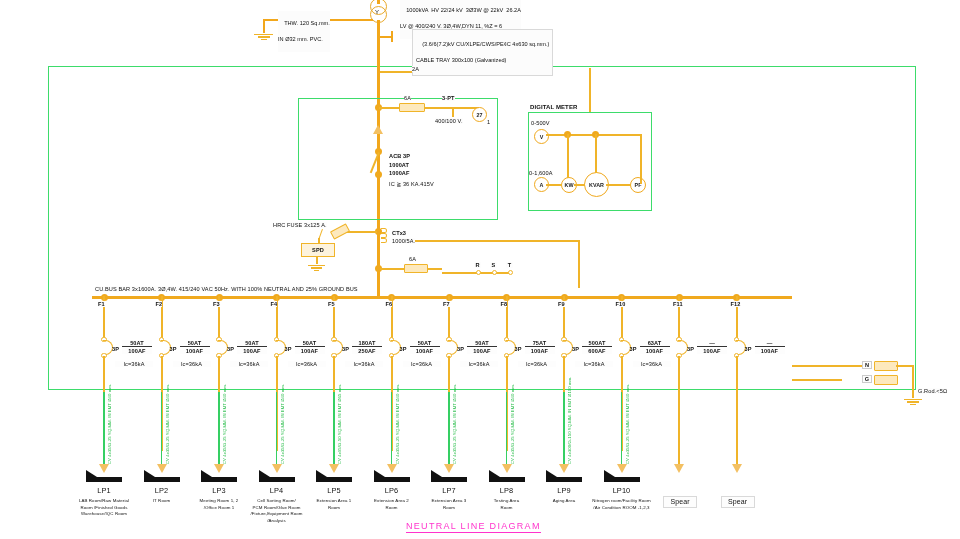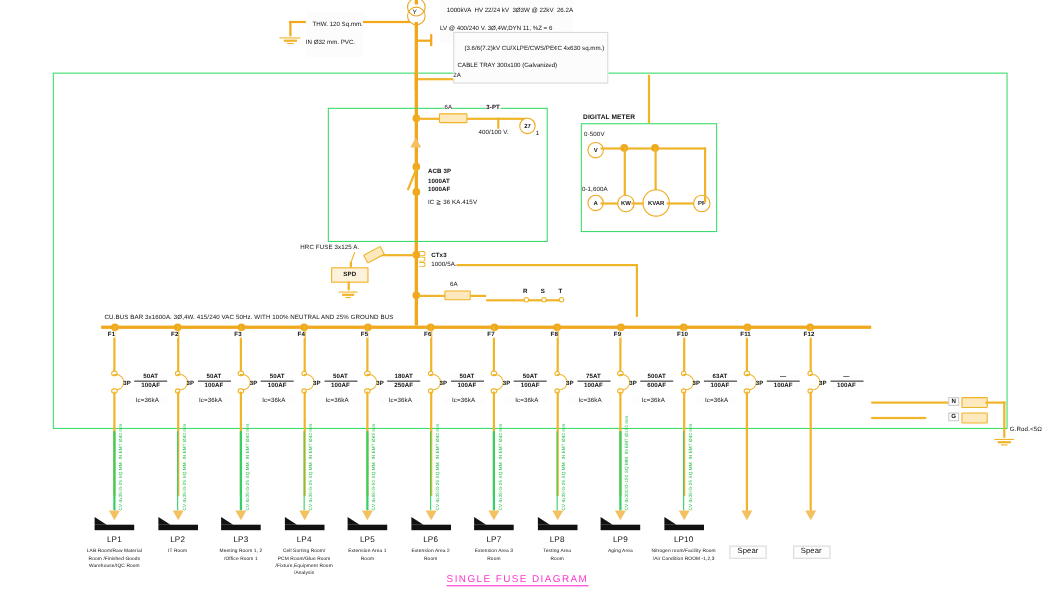--- a/index.html
+++ b/index.html
@@ -438,15 +438,15 @@
       <div class="arc" style="left: 735.5px; top: 340px;"></div>
       <div class="dotsm" style="left: 733.8px; top: 353px;"></div>
       <div class="lbl b" style="left: 744.5px; top: 346px; background: transparent;">3P</div>
       <div class="lbl b c" style="left: 754.5px; top: 340px; width: 30px; border-bottom: 1px solid rgb(51, 51, 51);">—</div>
       <div class="lbl b c" style="left: 754.5px; top: 348px; width: 30px;">100AF</div>
       <div class="wire v" style="left: 735.5px; top: 356px; height: 110px;"></div>
       <div class="arrow" style="left: 731.5px; top: 464px;"></div>
       <div class="lbl c" style="left: 720.5px; top: 496px; width: 32px; font-size: 7px; border: 1px solid rgb(217, 217, 217); padding: 1px 0px;">Spear</div>
     </div>
 
-  <div id="title">SINGLE FUSE DIAGRAM</div>
+  <div id="title">NEUTRAL LINE DIAGRAM</div>
 
 </div>
 
 </body></html>

